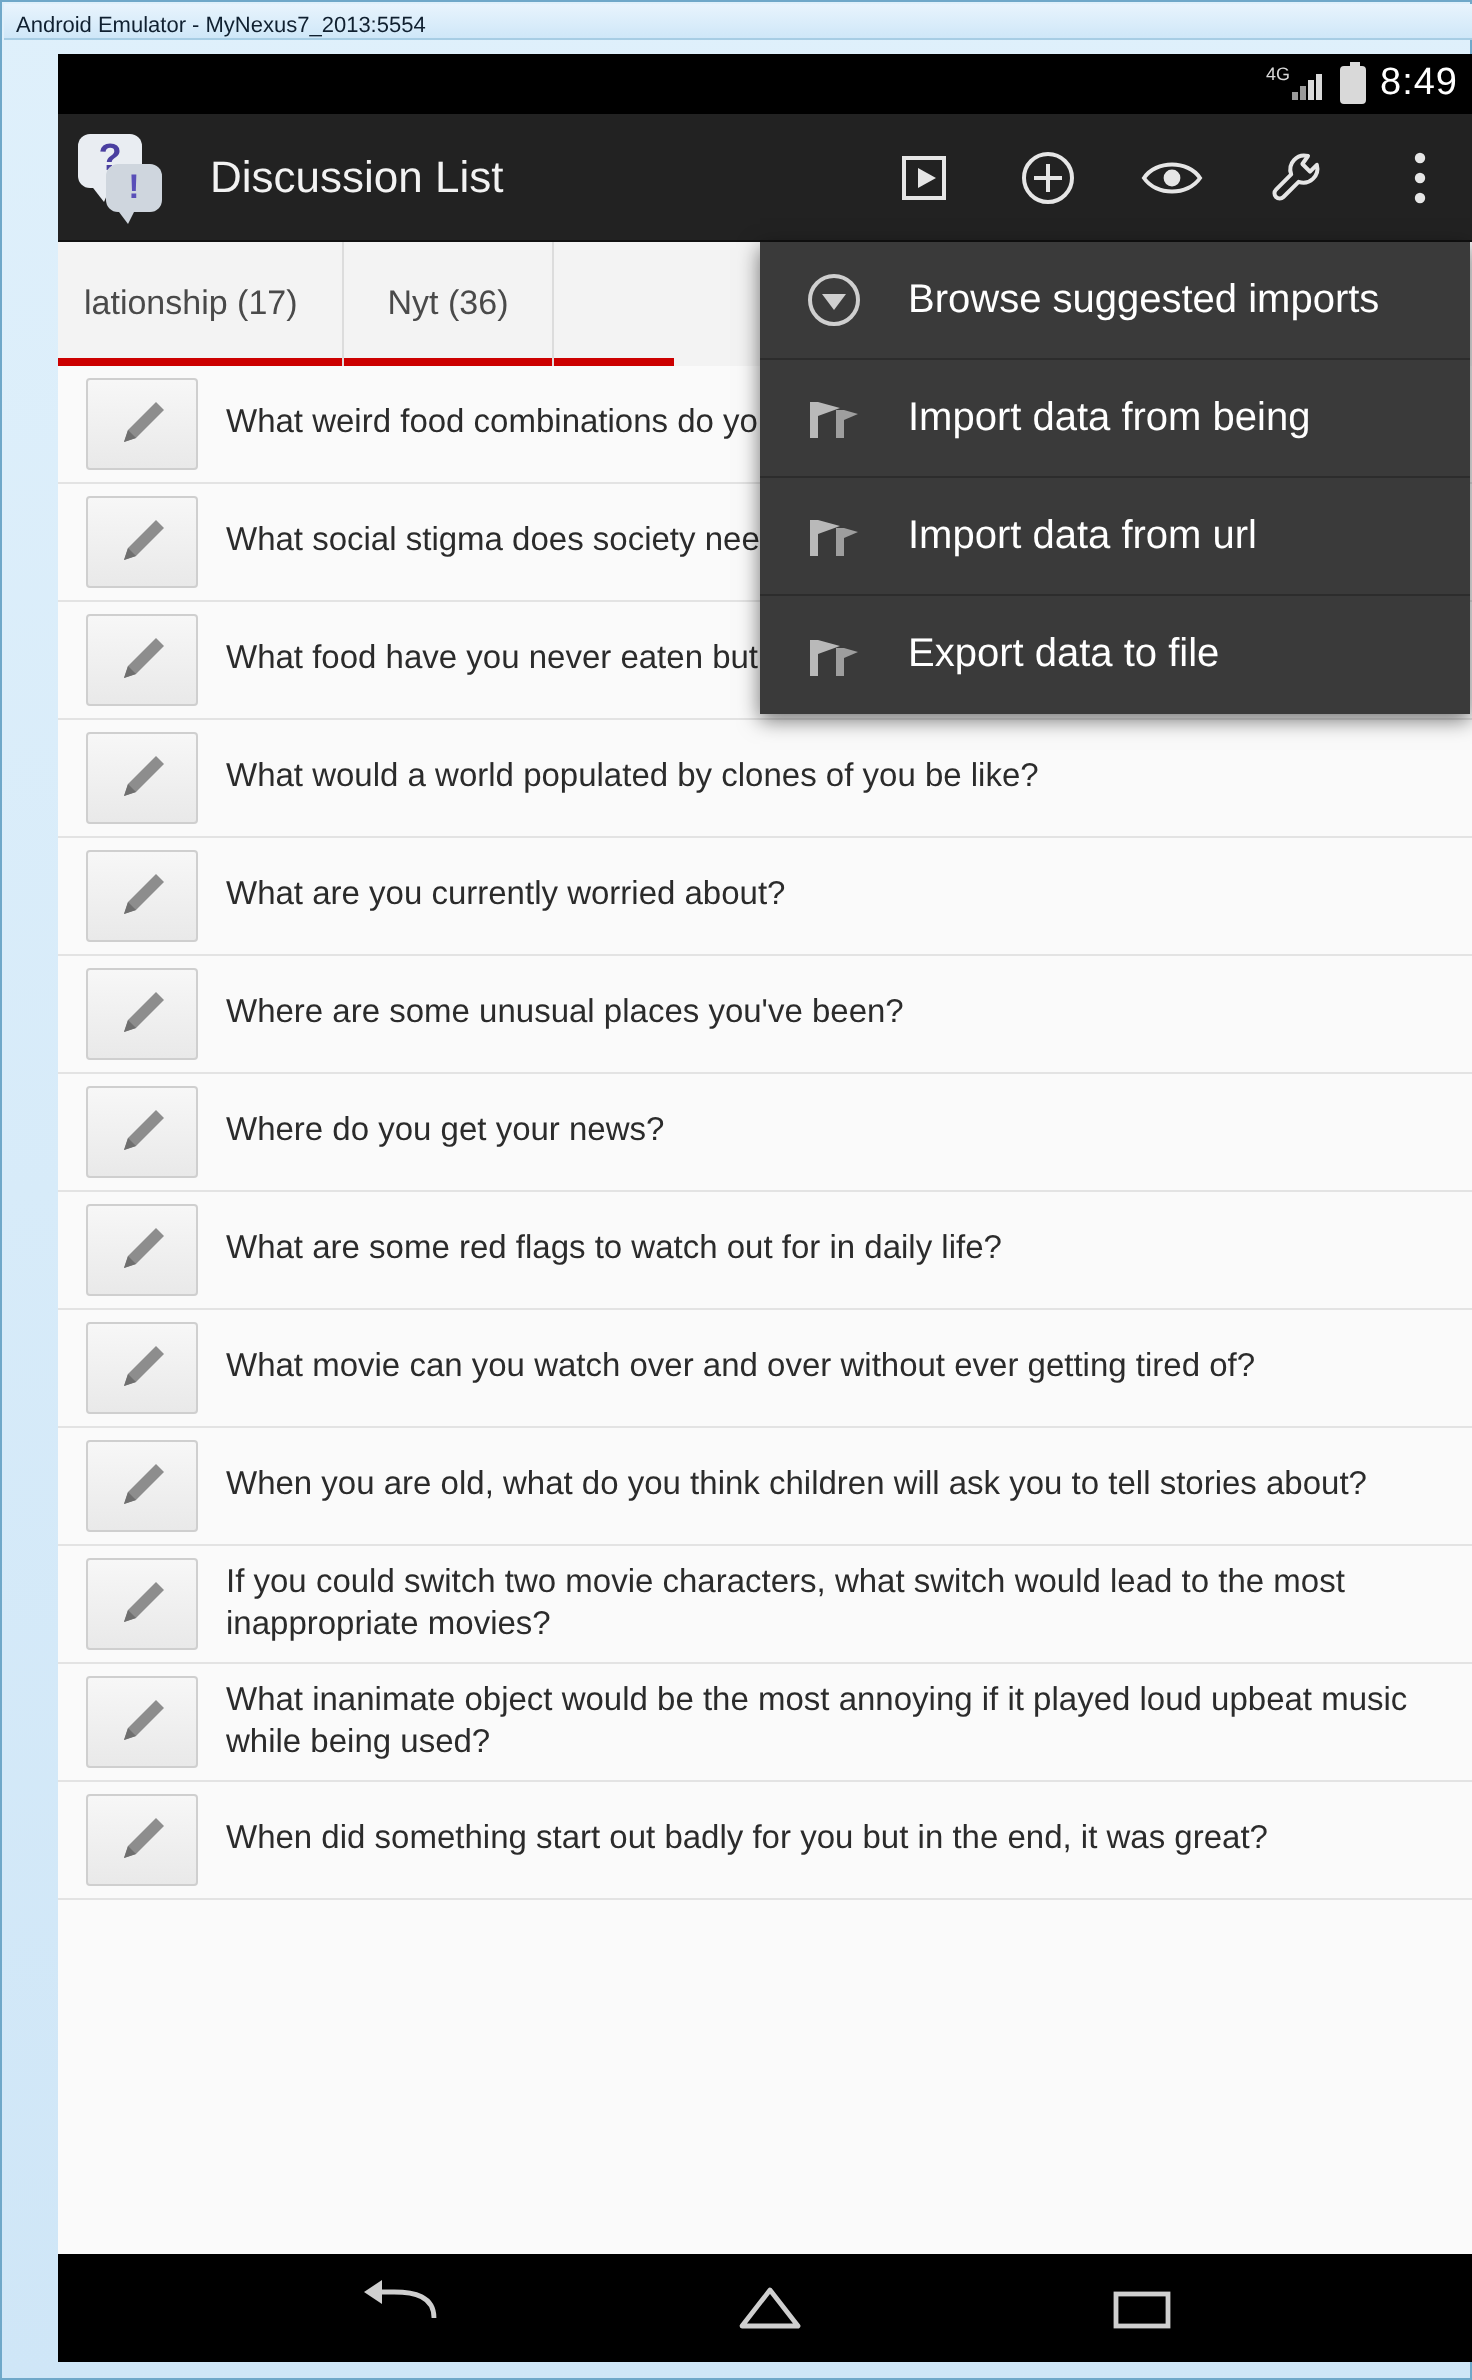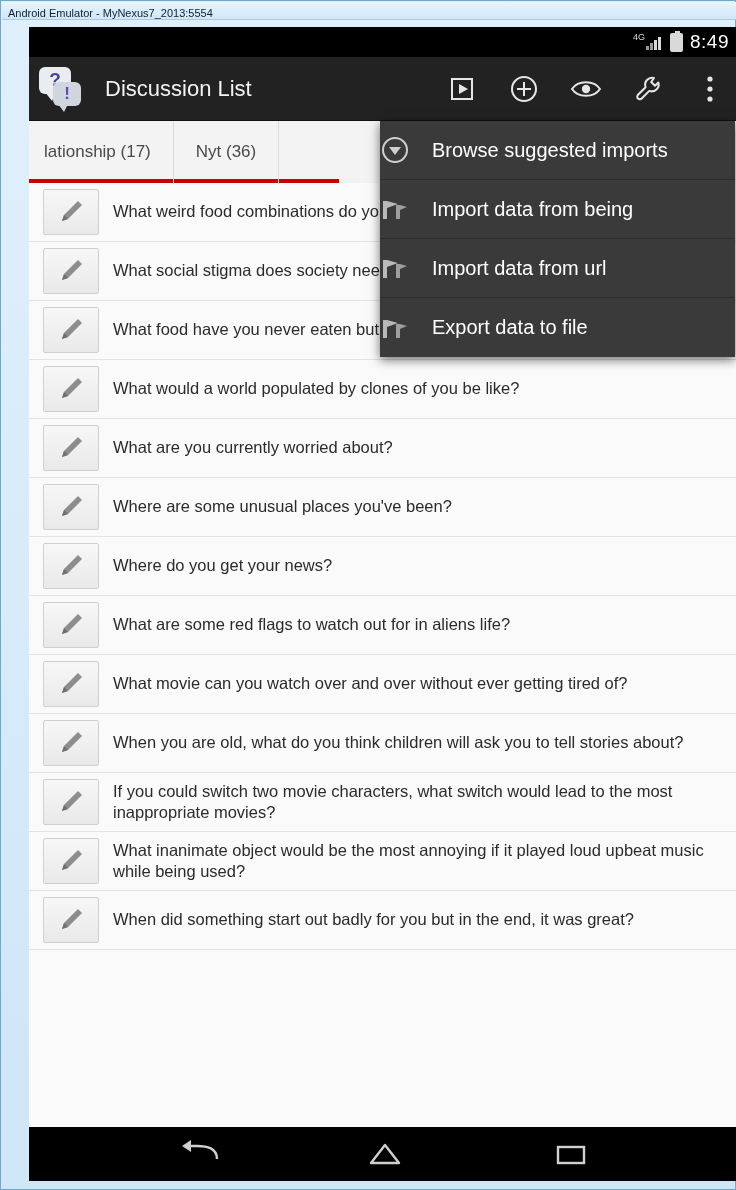--- a/index.html
+++ b/index.html
@@ -157,21 +157,21 @@
   }
   .tab {
     position: relative;
     display: flex; align-items: center; justify-content: center;
     padding: 0 22px;
     color: #4a4a4a;
     font-size: 17px;
     white-space: nowrap;
     border-right: 1px solid #dcdcdc;
   }
-  .tab:first-child { border-left: 3px solid #3b82f6; }
+  .tab:first-child { border-left: 1px solid #3b82f6; }
   .tab .underline {
     position: absolute;
     left: 0; right: 0; bottom: 0;
     height: 4px;
     background: #cc0000;
   }
   .tab.inactive .underline { background: transparent; }
   .tab-spacer { flex: 1; }
 
   
@@ -210,20 +210,21 @@
     left: 351px; top: 94px;
     width: 355px;
     background: #3a3a3a;
     box-shadow: 0 3px 10px rgba(0,0,0,.55);
     z-index: 30;
   }
   .menu-item {
     display: flex;
     align-items: center;
     height: 59px;
+    padding-left: 22px;
     border-bottom: 1px solid #2c2c2c;
     color: #fff;
   }
   .menu-item:last-child { border-bottom: none; }
   .menu-item .mi-icon {
     width: 42px; flex: none;
     display: flex; align-items: center;
   }
   .menu-item .mi-label {
     font-size: 20px;
@@ -407,21 +408,21 @@
         <div class="row-text">Where do you get your news?</div>
       </div>
 
       <div class="row">
         <div class="thumb">
           <svg width="30" height="30" viewBox="0 0 30 30">
             <path d="M22 4 l4 4 -14 14 -6 2 2 -6 z" fill="#8d8d8d"></path>
             <path d="M6 24 l2 -6 4 4 z" fill="#6f6f6f"></path>
           </svg>
         </div>
-        <div class="row-text">What are some red flags to watch out for in aliens life?</div>
+        <div class="row-text">What are some red flags to watch out for in daily life?</div>
       </div>
 
       <div class="row">
         <div class="thumb">
           <svg width="30" height="30" viewBox="0 0 30 30">
             <path d="M22 4 l4 4 -14 14 -6 2 2 -6 z" fill="#8d8d8d"></path>
             <path d="M6 24 l2 -6 4 4 z" fill="#6f6f6f"></path>
           </svg>
         </div>
         <div class="row-text">What movie can you watch over and over without ever getting tired of?</div>

